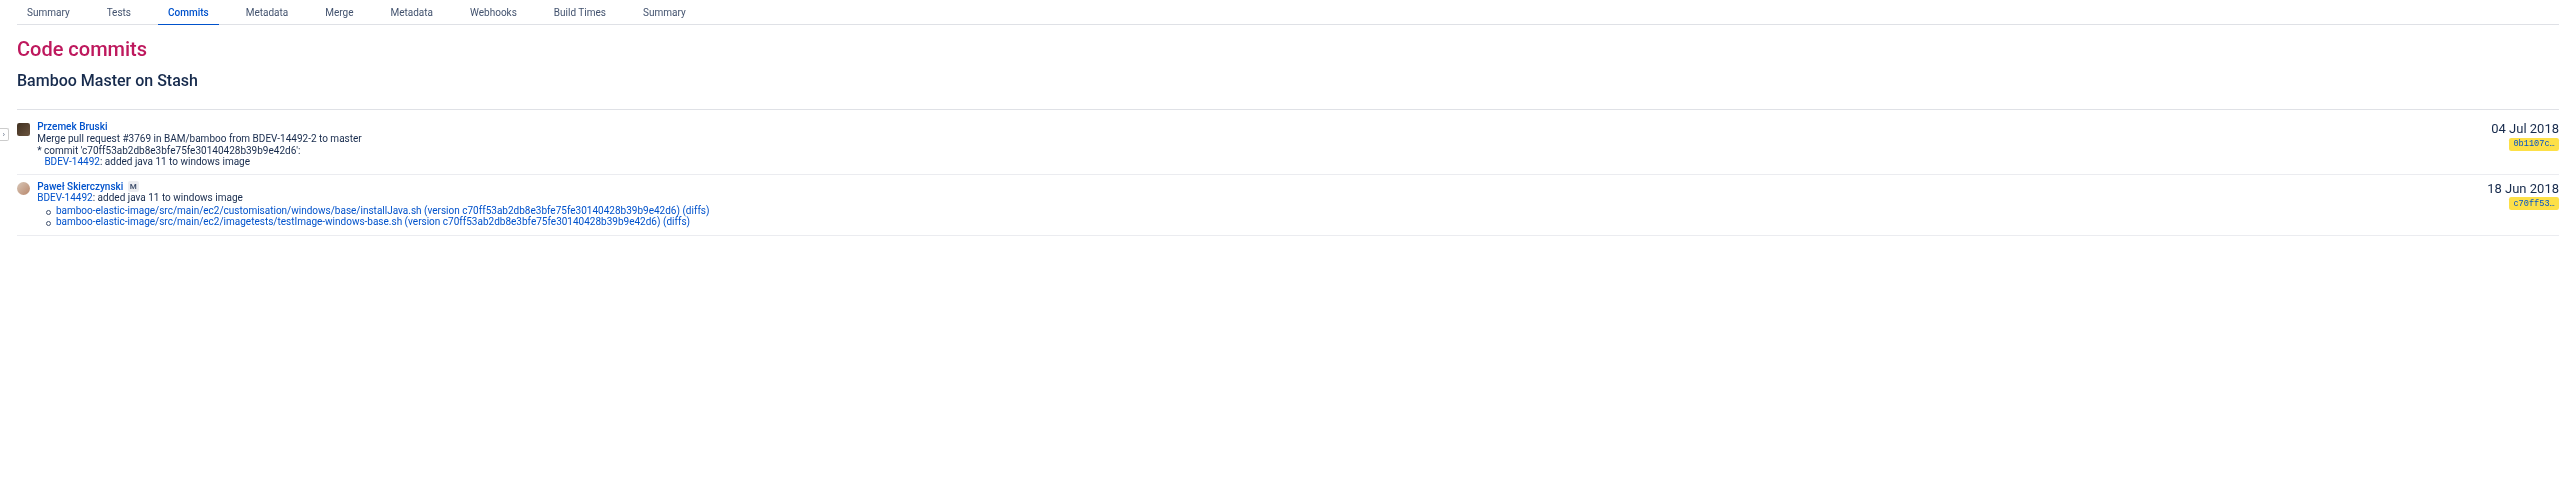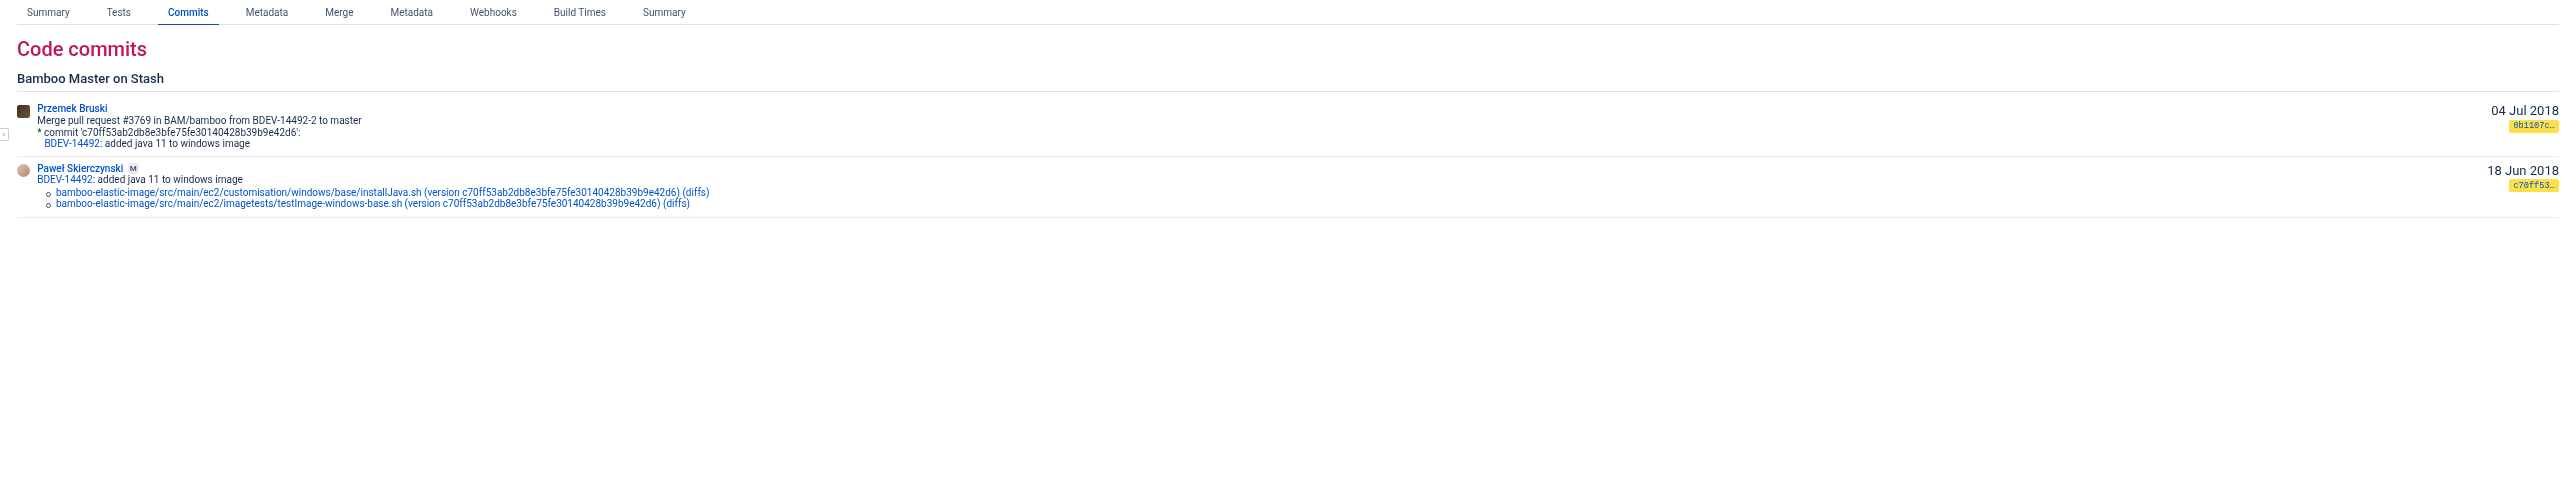--- a/index.html
+++ b/index.html
@@ -30,24 +30,24 @@
       border-bottom: 1.4px solid #0052CC;
       font-weight: 500;
     }
     h1.page-title {
       font-size: 20px;
       font-weight: 500;
       color: #be185d;
       margin-bottom: 10px;
     }
     h2.section-title {
-      font-size: 13px;
+      font-size: 16px;
       font-weight: 500;
       color: #172B4D;
-      padding-bottom: 5px;
+      padding-bottom: 19px;
       border-bottom: 0.7px solid #dfe1e6;
       margin-bottom: 5.8px;
     }
     .commit {
       display: flex;
       align-items: flex-start;
       padding: 5.8px 0 7.2px 0;
       border-bottom: 0.7px solid #ebecf0;
       position: relative;
     }

